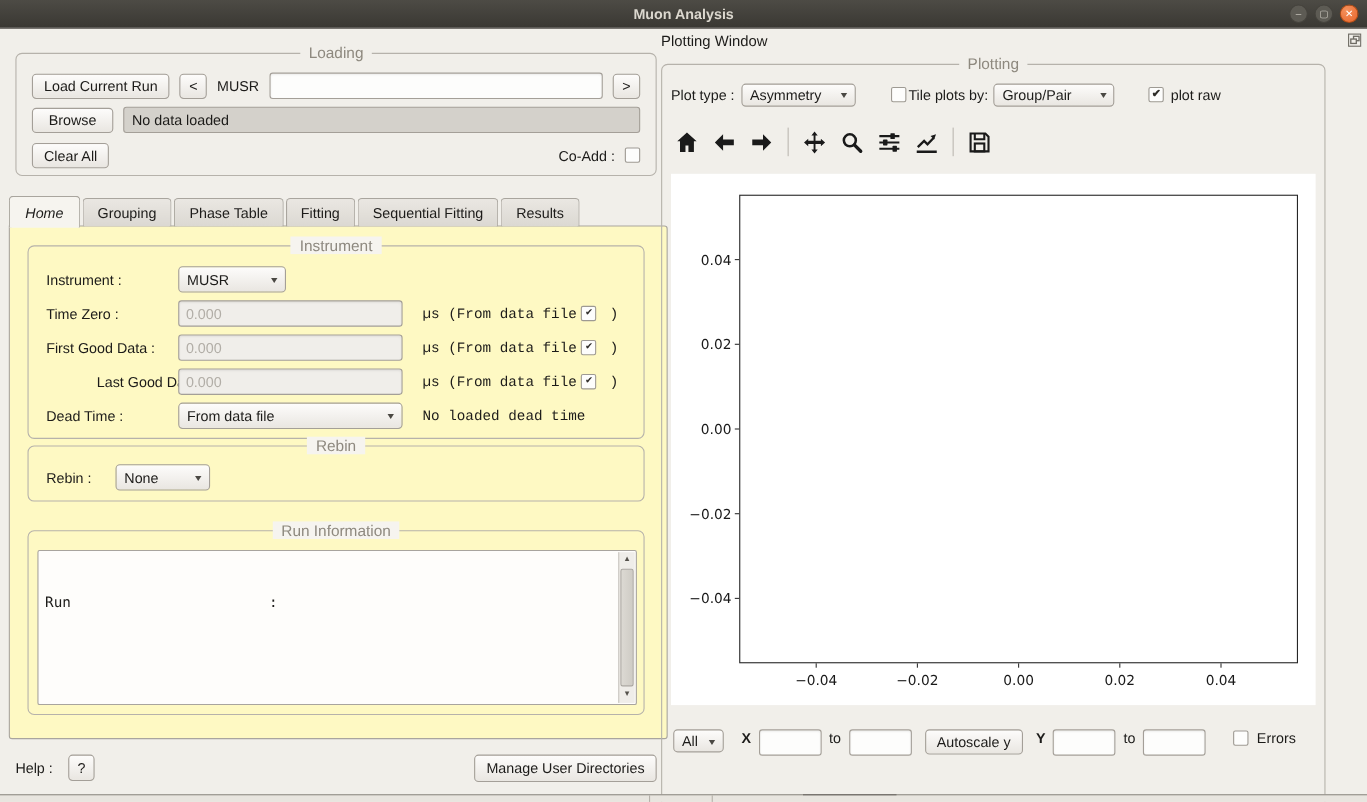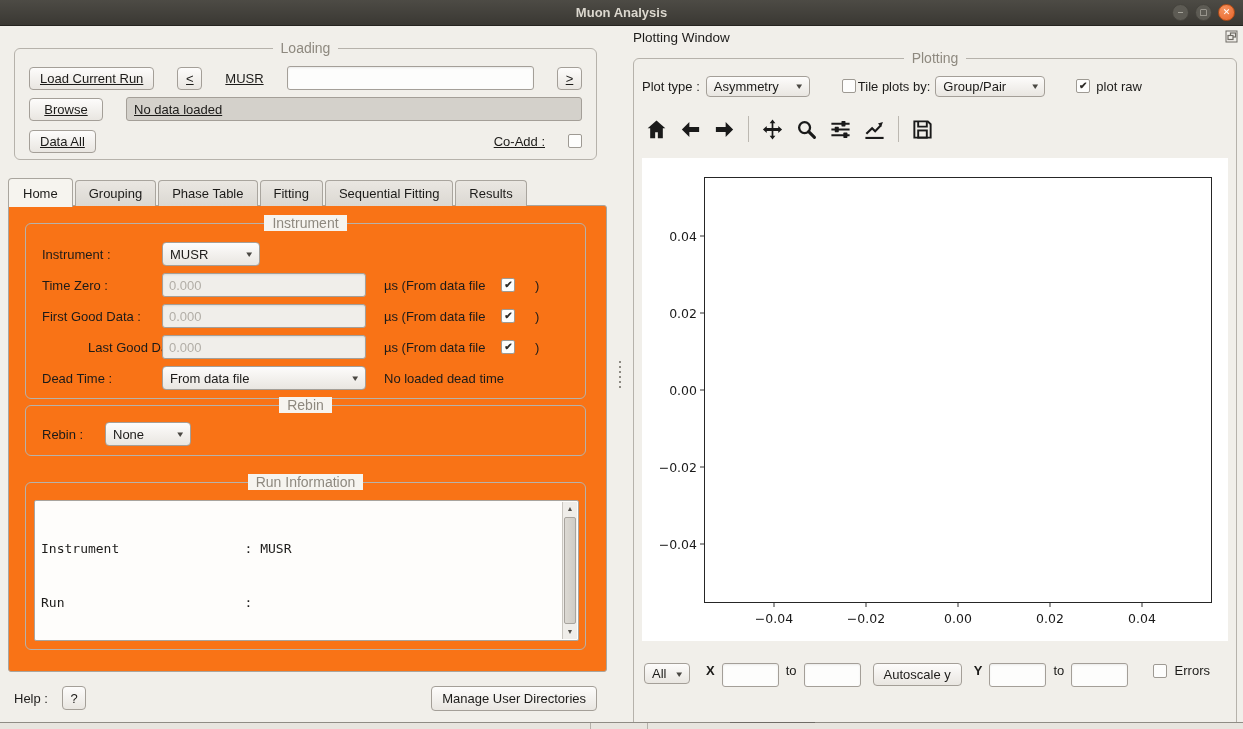--- a/index.html
+++ b/index.html
@@ -16,21 +16,21 @@
   .winbtn { width:17px; height:17px; border-radius:50%; background:#5d5b54; border:1px solid #45433d;
     color:#ccc8bf; font-size:9px; line-height:15px; text-align:center; cursor:default; }
   .winbtn.close { background:radial-gradient(circle at 35% 30%, #f5925d, #e8642a); border-color:#b14d17; color:#fff; }
 
   
   .main { position:absolute; top:26px; left:0; right:0; bottom:7px; }
   .left-pane { position:absolute; left:0; top:0; width:612px; height:100%; }
   .splitter { position:absolute; left:612px; top:0; width:16px; height:100%; display:flex;
     flex-direction:column; align-items:center; justify-content:center; gap:3px; }
   .splitter i { width:2px; height:2px; background:#8d8a83; }
-  .right-pane { position:absolute; left:628px; top:0; right:0; height:100%; }
+  .right-pane { position:absolute; left:596px; top:0; right:0; height:100%; }
 
   
   .group { position:absolute; border:1px solid #b6b2ab; border-radius:6px; }
   .group-title { position:absolute; top:-9px; left:0; right:0; text-align:center; font-size:14px; color:#8e897f; pointer-events:none; }
   .group-title span { background:#f1efea; padding:0 8px; }
   .tab-pane .group-title span { background:#f6f4ef; }
 
   
   .btn { display:inline-flex; align-items:center; justify-content:center;
     background:linear-gradient(#fdfcfb,#e9e6e1); border:1px solid #a49f98; border-radius:4px;
@@ -43,36 +43,36 @@
     padding:0 6px; font-size:13px; font-family:"Liberation Sans",sans-serif;
     box-shadow:inset 0 1px 2px rgba(0,0,0,0.08); }
   .input:disabled, .input.disabled { background:#f0eeea; color:#b2aea7; }
   .checkbox { display:inline-block; width:14px; height:14px; background:#fdfdfc; border:1px solid #9e9a93;
     border-radius:2px; font-size:10px; line-height:12px; text-align:center; color:#2e2c28; font-weight:bold; }
   .status-field { background:#d4d1cb; border:1px solid #a49f98; border-radius:3px; height:24px;
     display:flex; align-items:center; padding:0 7px; }
 
   
   .loading-group { left:14px; top:22px; width:583px; height:112px; }
-  .loading-row { position:absolute; left:14px; right:14px; display:flex; align-items:center; gap:23px; height:26px;text-decoration:underline; }
+  .loading-row { position:absolute; left:14px; right:14px; display:flex; align-items:center; gap:9px; height:26px; }
 
   
   .tabbar { position:absolute; left:8px; top:152px; display:flex; gap:2px; align-items:flex-end; z-index:3; }
   .tab { background:linear-gradient(#eae7e2,#dbd8d2); border:1px solid #a9a59e; border-bottom:none;
     border-radius:4px 4px 0 0; padding:5px 13px 5px 13px; font-size:13px; cursor:default; }
-  .tab.active { background:#f6f4ef; padding:7px 14px 6px 14px; position:relative; margin-bottom:-1px; z-index:4; }
+  .tab.active { background:#f6f4ef; padding:7px 14px 6px 14px; position:relative; margin-bottom:-1px; z-index:4;font-style:italic; }
   .tab-pane { position:absolute; left:8px; top:179px; width:599px; height:467px;
-    background:#f97316; border:1px solid #a9a59e; border-radius:0 3px 3px 3px; }
+    background:#fef9c3; border:1px solid #a9a59e; border-radius:0 3px 3px 3px; }
 
   
   .instrument-group { left:16px; top:17px; width:561px; height:176px; }
   .irow { position:absolute; left:16px; right:10px; height:24px; display:flex; align-items:center; }
   .irow .lbl { width:120px; }
   .ifield { position:absolute; left:136px; width:204px; height:24px; }
-  .iright { position:absolute; left:358px; display:flex; align-items:center; gap:16px; white-space:pre; }
+  .iright { position:absolute; left:358px; display:flex; align-items:center; gap:4px; white-space:pre;font-family:Liberation Mono, monospace; }
 
   
   .rebin-group { left:16px; top:199px; width:561px; height:51px; }
 
   
   .runinfo-group { left:16px; top:276px; width:561px; height:168px; }
   .runinfo-box { position:absolute; left:8px; top:17px; width:545px; height:141px;
     background:#fefdfb; border:1px solid #a8a49e; border-radius:2px; overflow:hidden; }
   .runinfo-text { position:absolute; left:6px; top:3px; right:18px; bottom:0;
     font-family:"DejaVu Sans Mono", monospace; font-size:13px; line-height:18px;
@@ -155,21 +155,21 @@
           <button class="btn" style="width:25px;padding:3px 0;">&lt;</button>
           <span>MUSR</span>
           <input class="input" style="flex: 1 1 0%;" value="">
           <button class="btn" style="width:25px;padding:3px 0;">&gt;</button>
         </div>
         <div class="loading-row" style="top:47px;">
           <button class="btn" style="width:74px;">Browse</button>
           <div class="status-field" style="flex:1;">No data loaded</div>
         </div>
         <div class="loading-row" style="top:79px;">
-          <button class="btn">Data All</button>
+          <button class="btn">Clear All</button>
           <span style="margin-left:auto;">Co-Add :</span>
           <span class="checkbox"></span>
         </div>
       </div>
 
       <div class="tabbar">
         <div class="tab active">Home</div>
         <div class="tab">Grouping</div>
         <div class="tab">Phase Table</div>
         <div class="tab">Fitting</div>
@@ -240,21 +240,20 @@
           <div class="dropdown" style="position:absolute;left:79px;top:16px;width:86px;height:24px;">
             <span>None</span>
             <span class="arrow">▾</span>
           </div>
         </div>
 
         <div class="group runinfo-group">
           <div class="group-title"><span>Run Information</span></div>
           <div class="runinfo-box">
             <div class="runinfo-text">
-              <div>Instrument                : MUSR</div>
               <div>Run                       :</div>
               
               
               
               
               
               
             </div>
             <div class="scrollbar">
               <div class="scroll-arrow up">▲</div>

